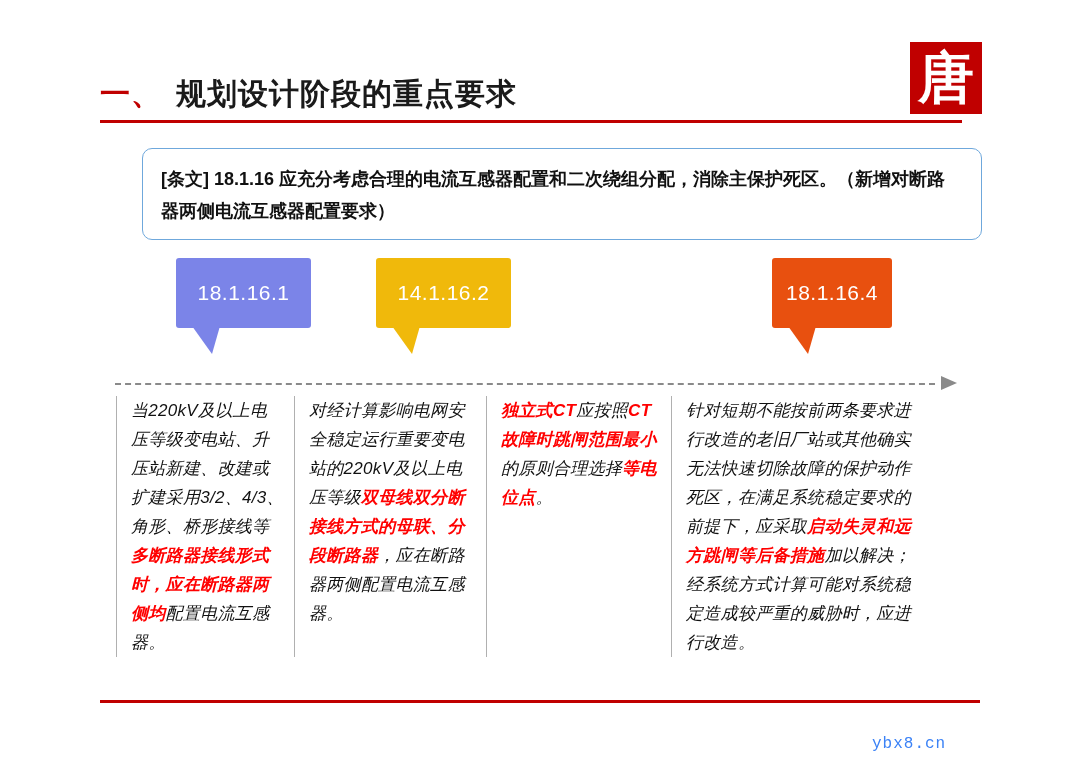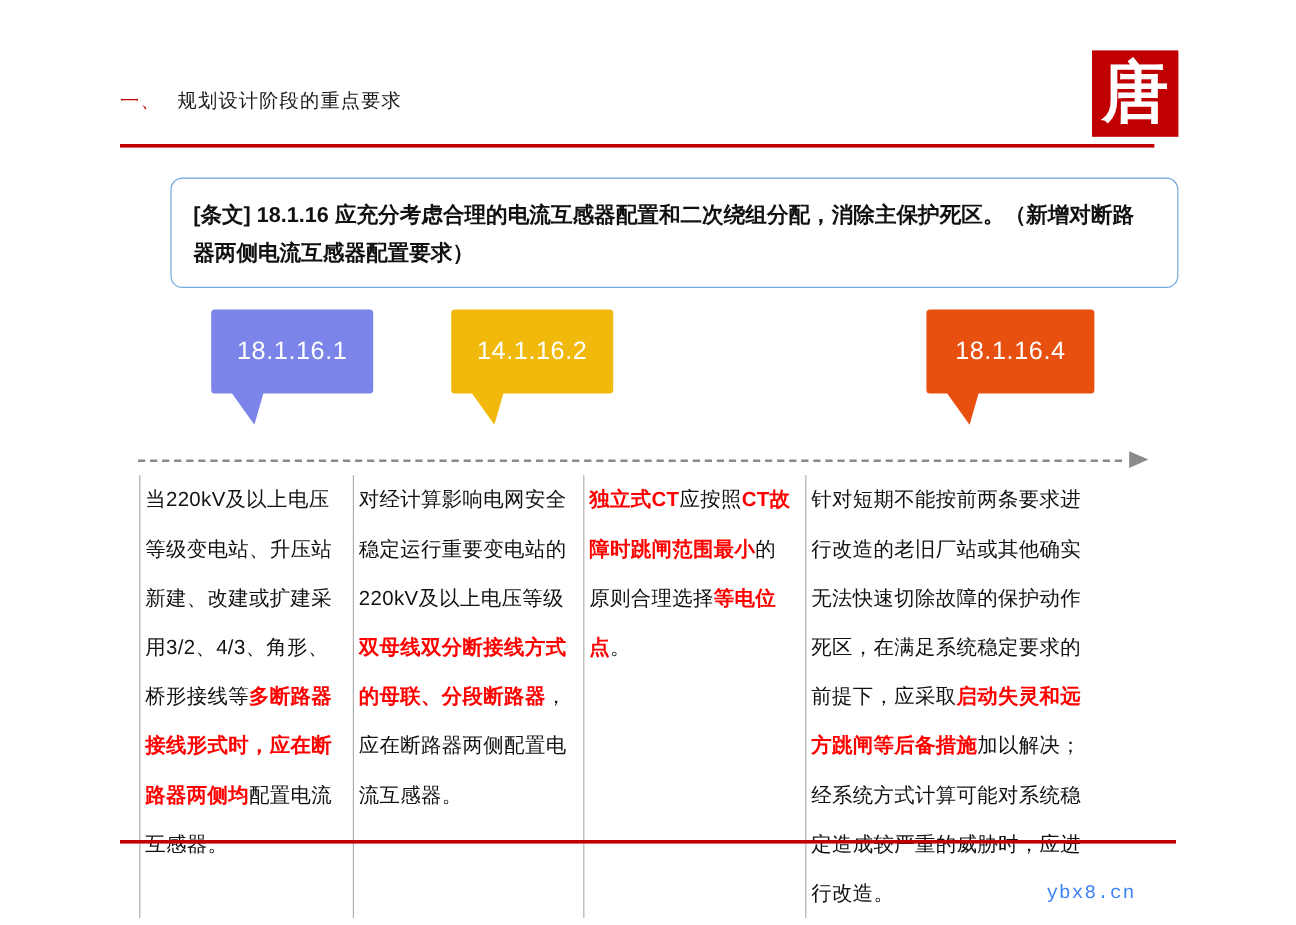--- a/index.html
+++ b/index.html
@@ -30,22 +30,22 @@
     font-family: "Liberation Serif", serif;
     font-weight: bold;
   }
   .title-bar {
     position: absolute;
     top: 74px;
     left: 100px;
     width: 790px;
   }
   .title-text {
-    font-size: 16px;
-    font-weight: normal;
+    font-size: 30px;
+    font-weight: bold;
     color: #1a1a1a;
     letter-spacing: 1px;
     padding-bottom: 10px;
   }
   .title-text .num {
     color: #c00000;
     margin-right: 14px;
   }
   .title-rule {
     height: 3px;
@@ -100,21 +100,21 @@
     left: 16px;
     width: 0;
     height: 0;
     border-left: 20px solid transparent;
     border-right: 8px solid transparent;
     border-top: 28px solid currentColor;
   }
   .b1 { left: 176px; width: 135px; background: #7b84e8; color: #7b84e8; }
   .b2 { left: 376px; width: 135px; background: #f0b90b; color: #f0b90b; }
   .b3 { left: 568px; width: 140px; background: #f08c00; color: #f08c00; }
-  .b4 { left: 772px; width: 140px; background: #e8500f; color: #e8500f; align-items: center; }
+  .b4 { left: 772px; width: 120px; background: #e8500f; color: #e8500f; align-items: center; }
   .bubble span.label { color: #ffffff; }
 
   
   .timeline {
     position: absolute;
     top: 378px;
     left: 115px;
     width: 842px;
     height: 12px;
   }
@@ -139,25 +139,26 @@
   
   .columns {
     position: absolute;
     top: 396px;
     left: 116px;
     width: 845px;
     display: flex;
   }
   .col {
     box-sizing: border-box;
-    padding: 0 10px 0 4px;
+    padding: 0 10px 0 14px;
     font-size: 17px;
-    line-height: 41px;
+    line-height: 29px;
     color: #111111;
     letter-spacing: 0.3px;
+    font-style: italic;
   }
   .col-1 { width: 178px; border-left: 1px solid #b0b0b0; }
   .col-2 { width: 192px; border-left: 1px solid #b0b0b0; }
   .col-3 { width: 185px; border-left: 1px solid #b0b0b0; }
   .col-4 { width: 250px; border-left: 1px solid #b0b0b0; }
   .hl {
     color: #ff0000;
     font-weight: bold;
   }
 

